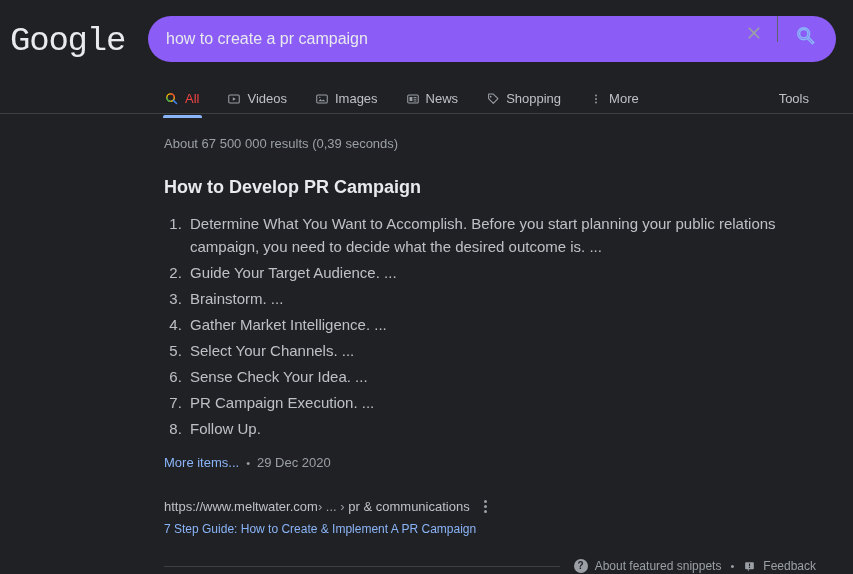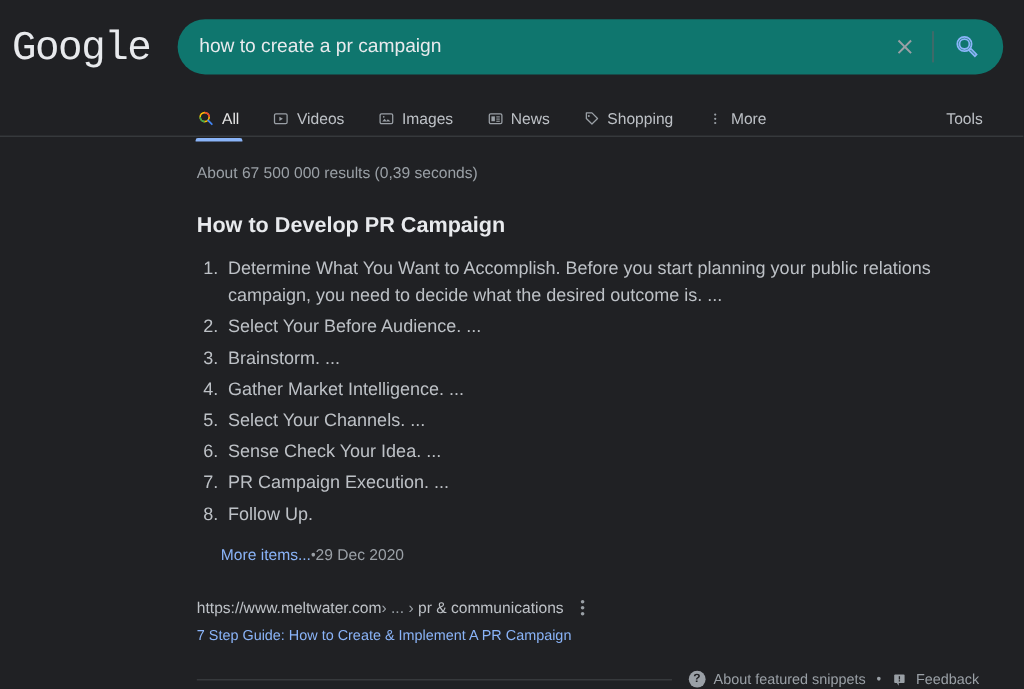--- a/index.html
+++ b/index.html
@@ -35,24 +35,24 @@
     font-weight: 400;
     user-select: none;
   }
 
   .searchbar {
     position: absolute;
     left: 148px;
     top: 16px;
     width: 688px;
     height: 46px;
-    background: #0f766e;
+    background: #8b5cf6;
     border-radius: 24px;
     display: flex;
-    align-items: center;
+    align-items: flex-start;
   }
   .search-input {
     flex: 1;
     background: transparent;
     border: none;
     outline: none;
     color: #e8eaed;
     font-family: "Liberation Sans", sans-serif;
     font-size: 16px;
     padding: 0 18px 0 18px;
@@ -100,35 +100,35 @@
     gap: 6px;
     font-size: 13px;
     color: #bdc1c6;
     padding: 0 16px 0 0;
     margin-right: 12px;
     height: 29px;
     cursor: pointer;
     position: relative;
     white-space: nowrap;
   }
-  .tab.active { color: #e5e5e5; text-align: right; }
+  .tab.active { color: #ef4444; text-align: right; }
   .tab.active .tab-underline {
     position: absolute;
     left: -1px;
     bottom: -5px;
     width: 39px;
     height: 3px;
     background: #8ab4f8;
     border-radius: 2px 2px 0 0;
   }
   .tab svg { display: block; }
 
   .tools-btn {
     position: absolute;
-    right: 34px;
+    right: 44px;
     top: 91px;
     font-size: 13px;
     color: #bdc1c6;
     cursor: pointer;
   }
 
   .header-rule {
     position: absolute;
     left: 0;
     right: 0;
@@ -179,21 +179,21 @@
     margin-bottom: 3px;
     padding-left: 4px;
   }
   ol.snippet-list li::marker { color: #bdc1c6; }
 
   .more-items-row {
     margin-top: 15px;
     font-size: 13px;
     display: flex;
     align-items: center;
-    margin-left: 20px;
+    gap: 7px;
   }
   .more-items {
     color: #8ab4f8;
     cursor: pointer;
   }
   .dot-sep { color: #9aa0a6; font-size: 11px; }
   .snippet-date { color: #9aa0a6; }
 
   
   .result {
@@ -368,21 +368,21 @@
 <div class="main">
   <div class="content">
 
     <div class="result-stats">About 67 500 000 results (0,39 seconds)</div>
 
     <div class="featured">
       <div class="featured-title">How to Develop PR Campaign</div>
 
       <ol class="snippet-list">
         <li>Determine What You Want to Accomplish. Before you start planning your public relations campaign, you need to decide what the desired outcome is. ...</li>
-        <li>Select Your Before Audience. ...</li>
+        <li>Guide Your Target Audience. ...</li>
         <li>Brainstorm. ...</li>
         <li>Gather Market Intelligence. ...</li>
         <li>Select Your Channels. ...</li>
         <li>Sense Check Your Idea. ...</li>
         <li>PR Campaign Execution. ...</li>
         <li>Follow Up.</li>
       </ol>
 
       <div class="more-items-row">
         <span class="more-items">More items...</span>

